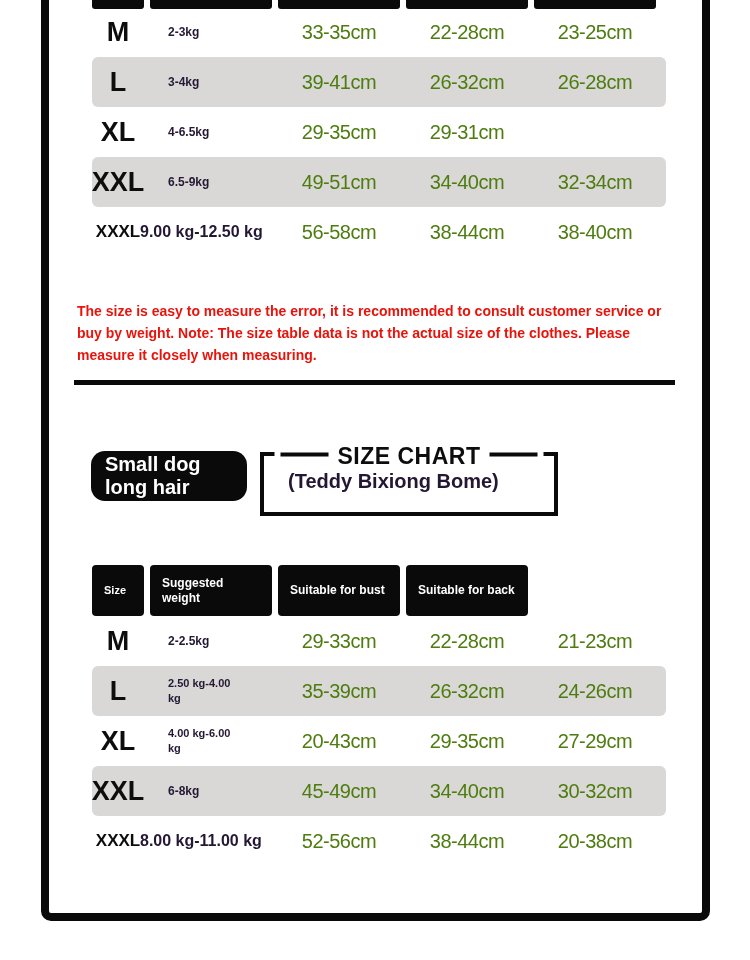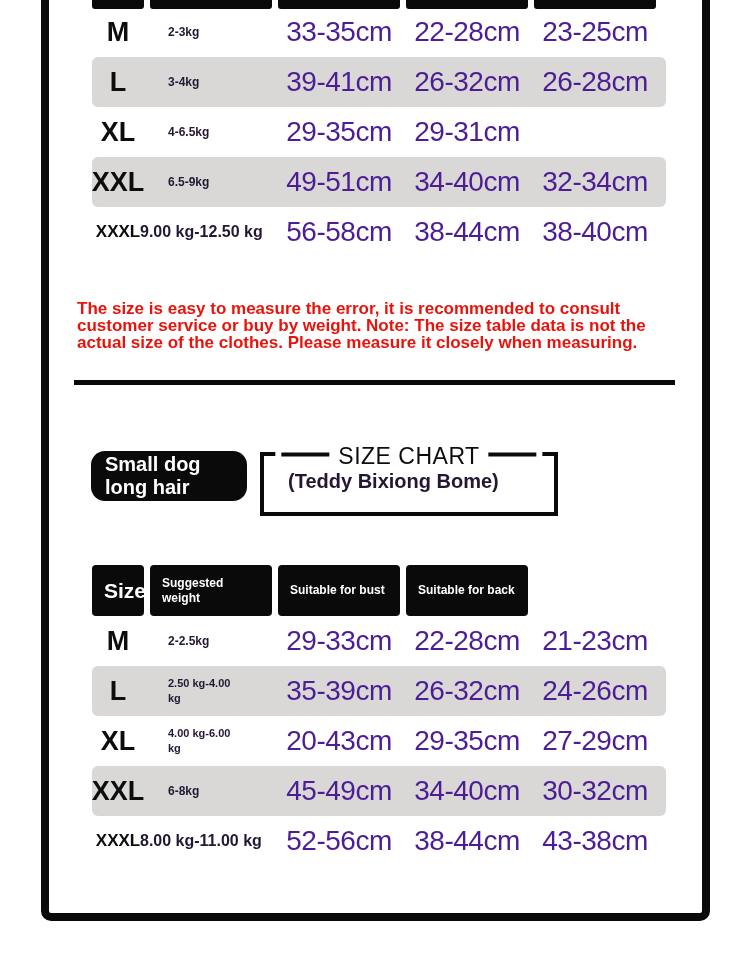--- a/index.html
+++ b/index.html
@@ -27,53 +27,53 @@
   .table{position:absolute;left:92px;width:574px;}
   
   .stub-row{top:0;}
   .stub{background:var(--ink);height:9px;border-radius:0 0 3px 3px;}
   
   .hcell{
     background:var(--ink);color:#fff;font-weight:bold;font-size:12px;line-height:15px;
     border-radius:4px;height:51px;display:flex;align-items:center;
     padding-left:12px;padding-right:8px;
   }
-  .hcell.first{font-size:21px;}
+  .hcell.first{font-size:11px;}
   
   .t-row{height:50px;border-radius:6px;align-items:center;}
   .t-row.shaded{background:var(--shade);}
   .c{display:flex;align-items:center;height:100%;}
   .c.size{justify-content:center;font-weight:bold;font-size:27px;color:#0d0d0d;}
   .c.weight{font-weight:bold;font-size:12px;color:var(--weight-ink);padding-left:18px;white-space:pre-line;}
-  .c.cm{justify-content:center;font-size:28px;letter-spacing:-0.5px;color:#4c1d95;}
+  .c.cm{justify-content:center;font-size:20px;letter-spacing:-0.5px;color:#4d7c0f;}
   .t-row.wrap .weight{font-size:11px;line-height:15px;max-width:96px;}
   .t-row.xxxl .size{font-size:17px;}
   .t-row.xxxl .weight{font-size:16px;white-space:nowrap;padding-left:0;margin-left:-10px;}
   
   .notice{
     position:absolute;left:77px;top:300px;width:600px;
-    color:var(--red);font-weight:bold;font-size:17px;line-height:17px;
+    color:var(--red);font-weight:bold;font-size:14px;line-height:22px;
   }
   
   .divider{position:absolute;left:74px;top:380px;width:601px;height:5px;background:var(--ink);}
   
   .badge{
     position:absolute;left:91px;top:451px;width:156px;height:50px;
     background:var(--ink);border-radius:14px;color:#fff;font-weight:bold;
     font-size:20px;line-height:23px;display:flex;align-items:center;
     padding-left:14px;white-space:pre-line;
   }
   .label-box{
     position:absolute;left:260px;top:452px;width:298px;height:64px;
     border:4px solid var(--ink);
   }
   .chart-title{
     position:absolute;left:50%;top:0;transform:translate(-50%,-50%);
     background:#fff;padding:0 6px;white-space:nowrap;
-    font-weight:normal;font-size:23px;letter-spacing:0.5px;color:#0d0d0d;
+    font-weight:bold;font-size:23px;letter-spacing:0.5px;color:#0d0d0d;
   }
   .chart-title::before,.chart-title::after{
     content:"";display:inline-block;width:48px;height:4px;background:var(--ink);
     vertical-align:middle;position:relative;top:-3px;
   }
   .chart-title::before{margin-right:9px;}
   .chart-title::after{margin-left:9px;}
   .chart-subtitle{
     position:absolute;left:24px;top:14px;
     font-weight:bold;font-size:20px;color:var(--weight-ink);
@@ -179,17 +179,17 @@
     <div class="c weight">6-8kg</div>
     <div class="c cm">45-49cm</div>
     <div class="c cm">34-40cm</div>
     <div class="c cm">30-32cm</div>
   </div>
       <div class="t-row grid-cols xxxl">
     <div class="c size">XXXL</div>
     <div class="c weight">8.00 kg-11.00 kg</div>
     <div class="c cm">52-56cm</div>
     <div class="c cm">38-44cm</div>
-    <div class="c cm">43-38cm</div>
+    <div class="c cm">20-38cm</div>
   </div>
     </div>
 
 </div>
 
 </body></html>

